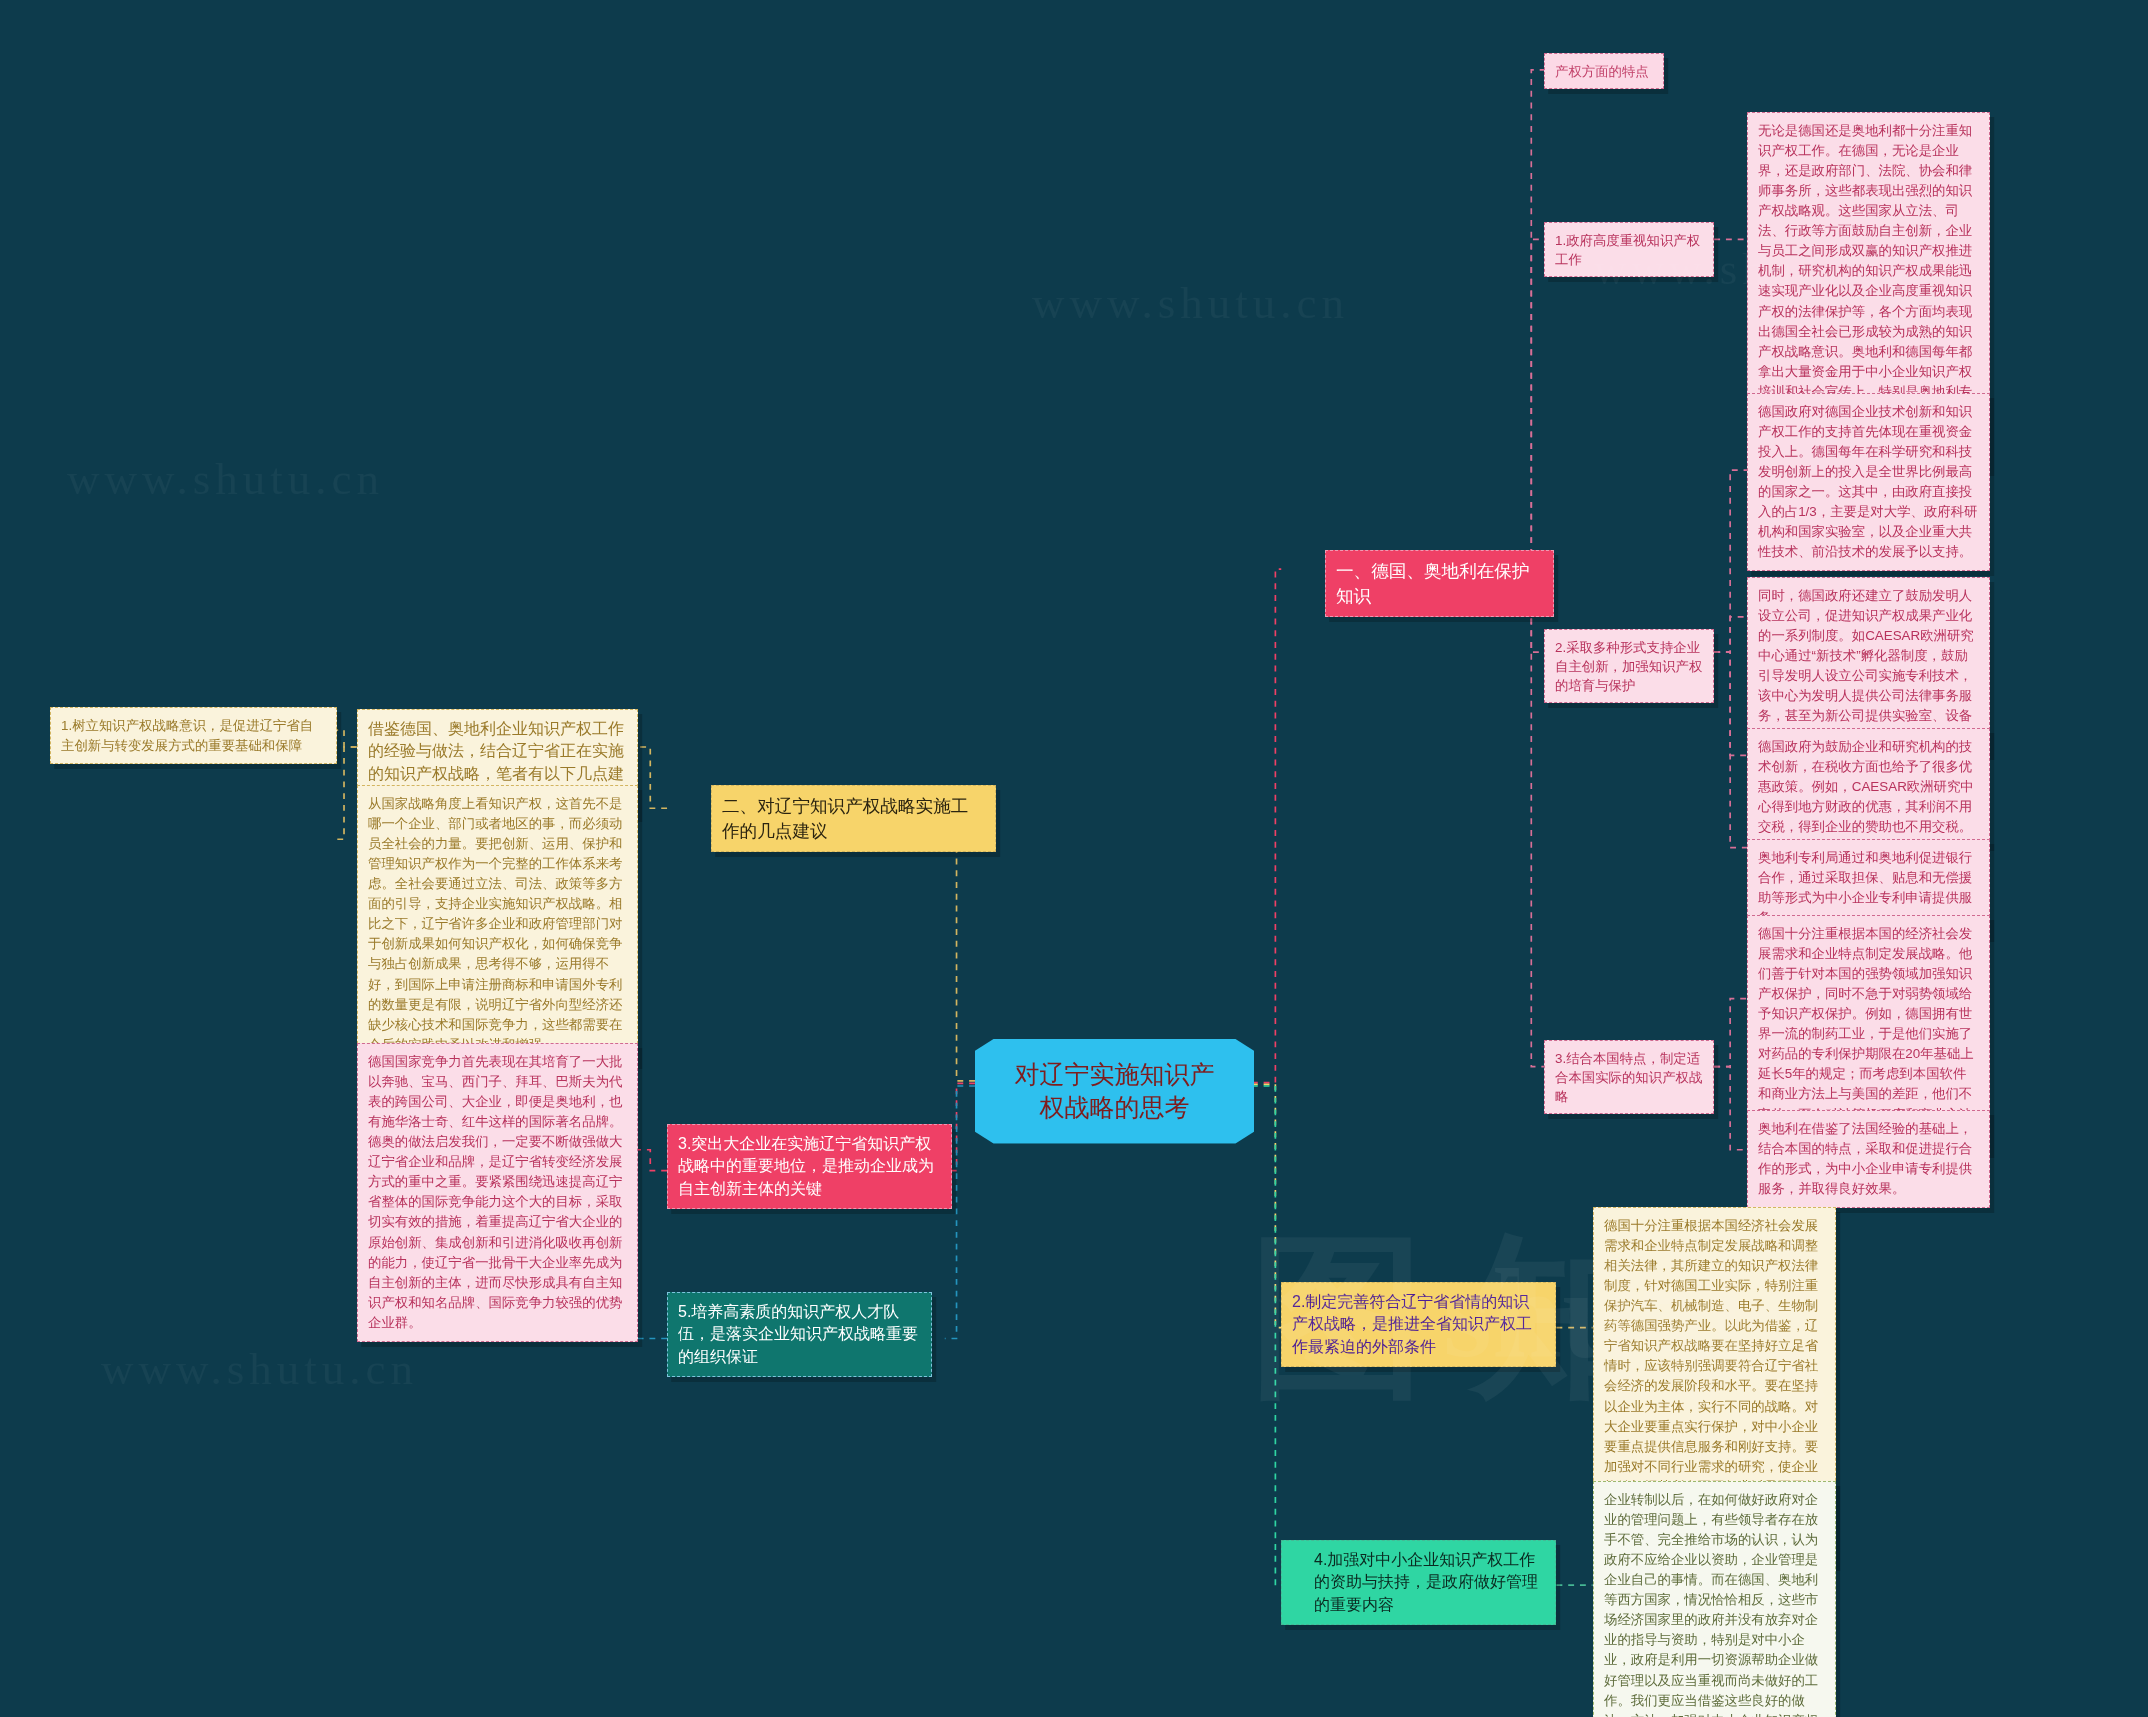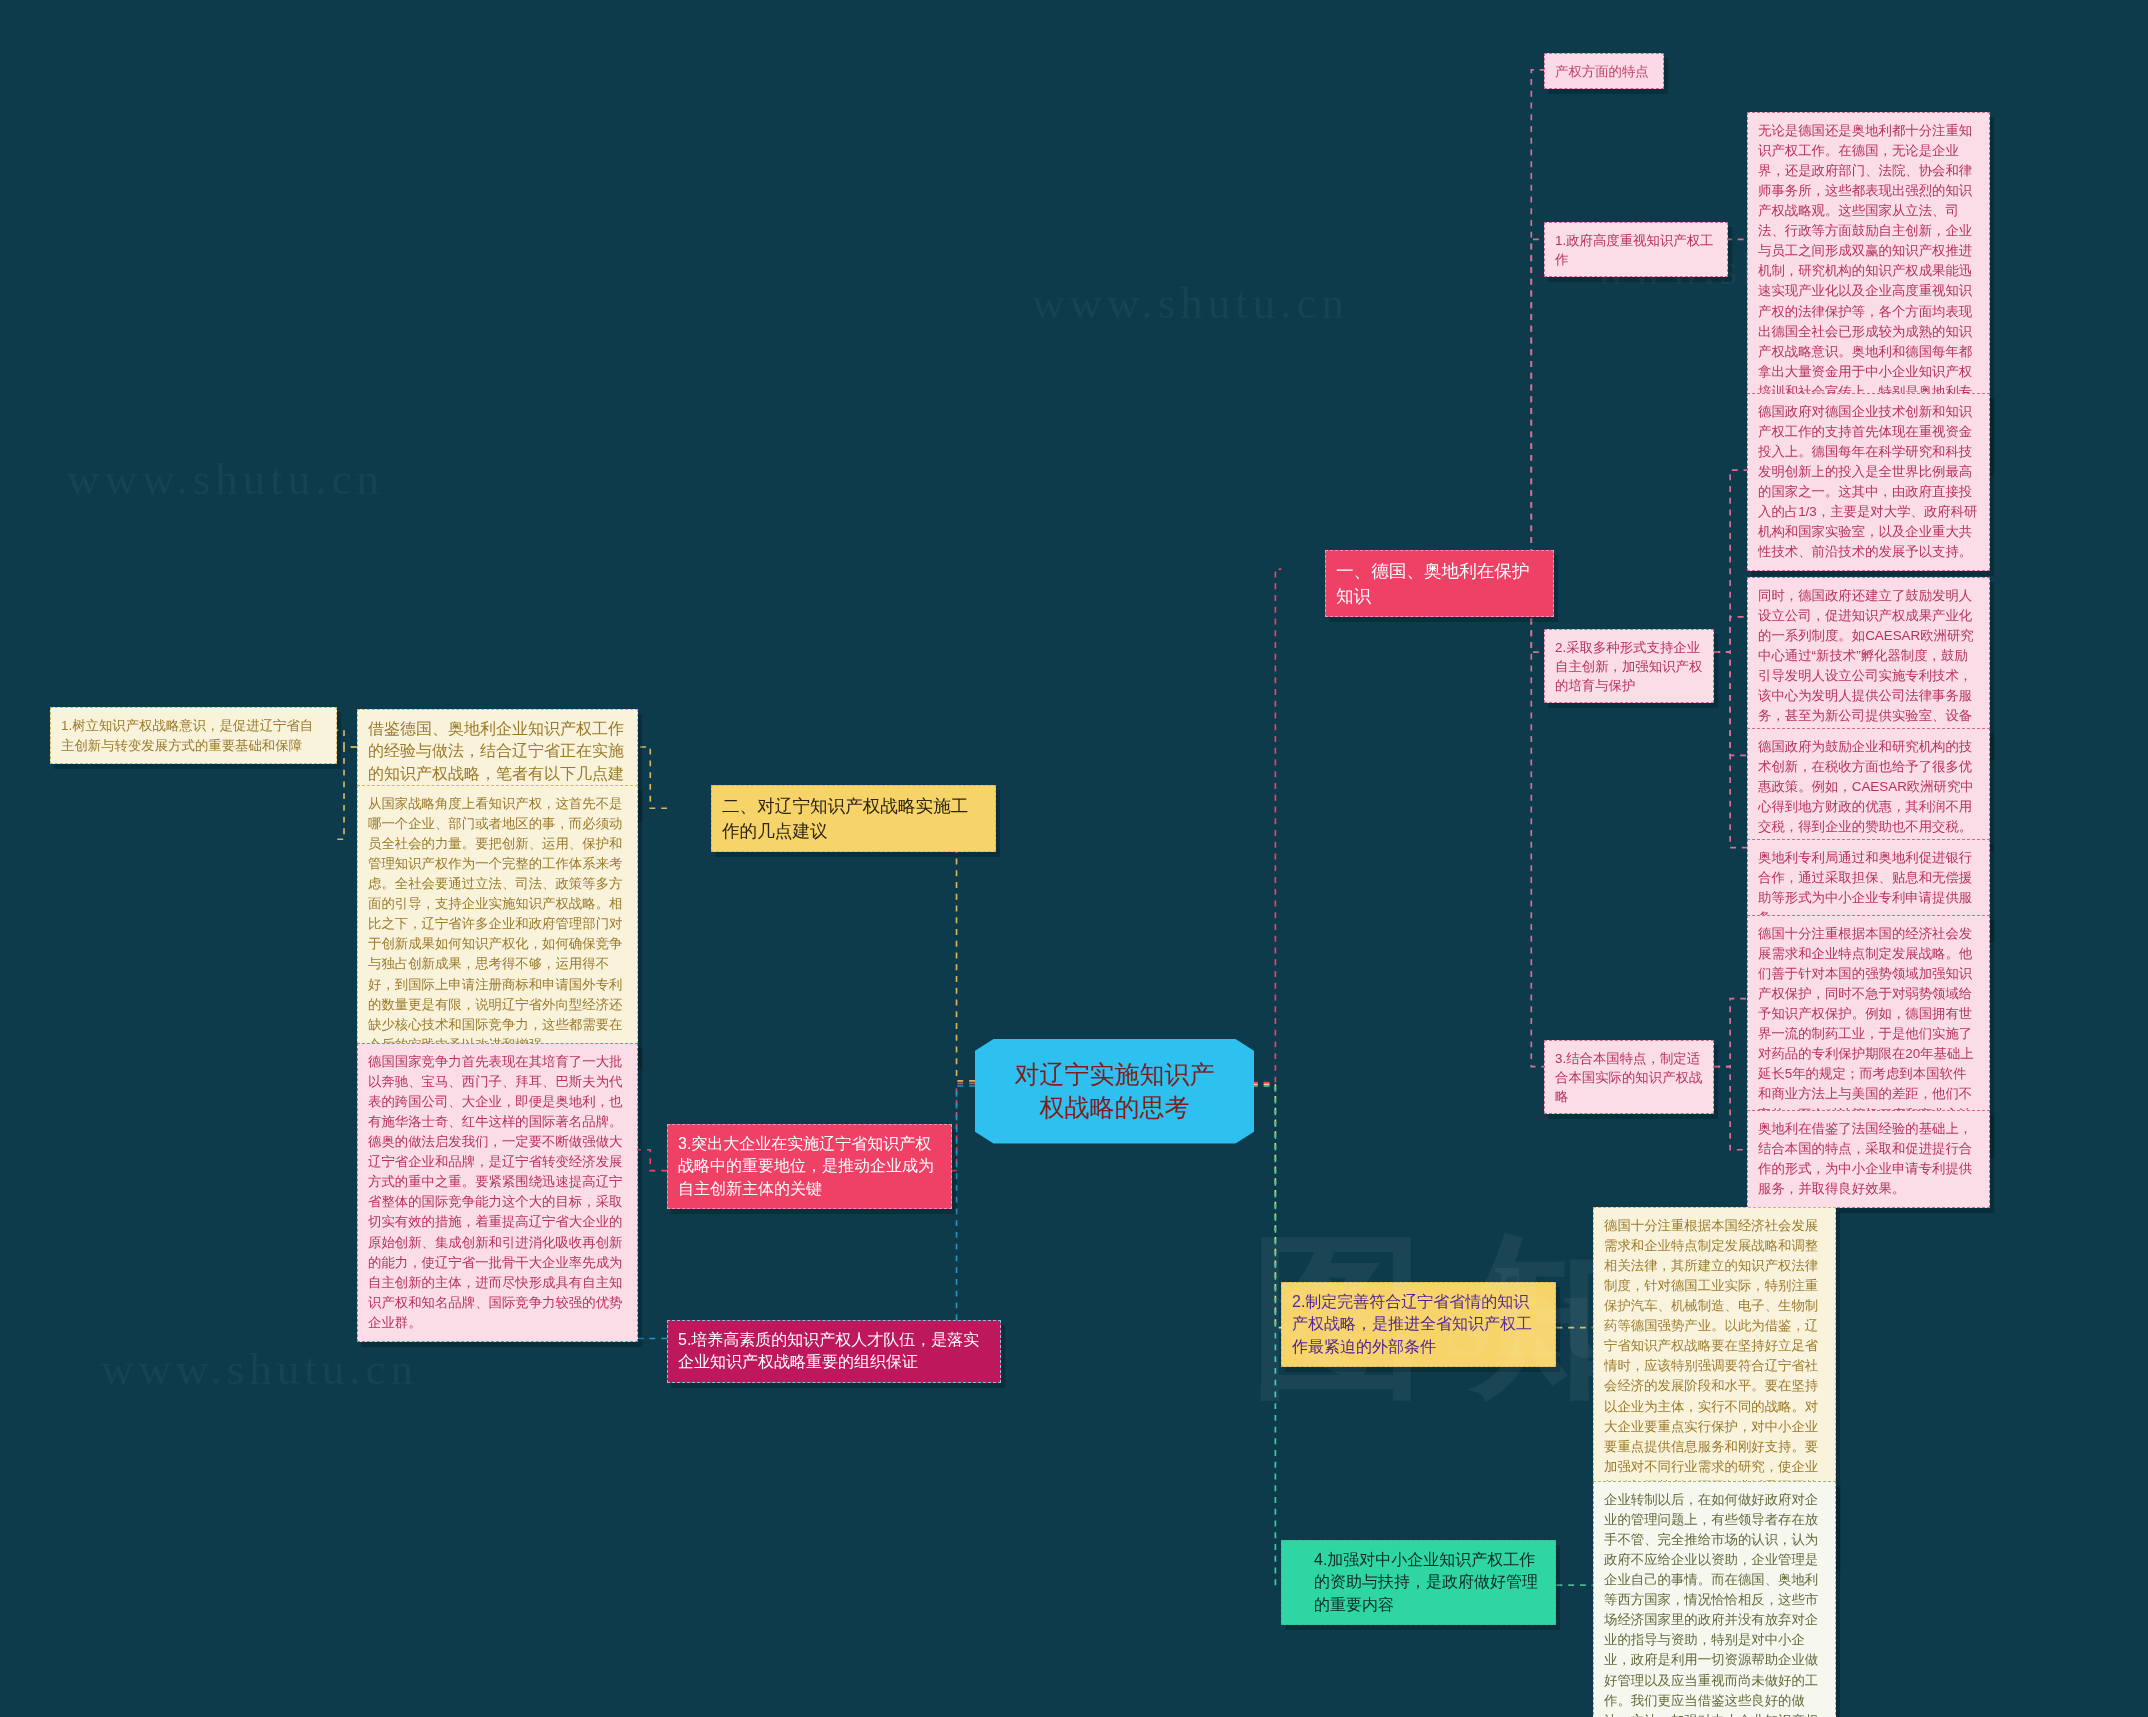--- a/index.html
+++ b/index.html
@@ -133,21 +133,21 @@
   </svg>
 
   <div class="central-wrap" style="left:975px; top:1039px;">
     <div class="central-box" style="width:279px;">对辽宁实施知识产权战略的思考</div>
   </div>
 
   <div class="node sh leaf-xl" style="left:1281px; top:550px; width:229px; background:#ef4066; color:#ffffff; border-color:#ef9ab3;">一、德国、奥地利在保护知识</div>
 
   <div class="node sh leaf-md" style="left:1544px; top:53px; width:120px; background:#fcd9e6; color:#c2426a; border-color:#d06a90;">产权方面的特点</div>
 
-  <div class="node sh leaf-md" style="left:1544px; top:222px; width:184px; background:#fbdde8; color:#b8325c; border-color:#d06a90;">1.政府高度重视知识产权工作</div>
+  <div class="node sh leaf-md" style="left:1544px; top:222px; width:170px; background:#fbdde8; color:#b8325c; border-color:#d06a90;">1.政府高度重视知识产权工作</div>
 
   <div class="node sh leaf-md" style="left:1747px; top:112px; width:243px; background:#fbdde8; color:#b8325c; border-color:#d06a90; line-height:1.5;">无论是德国还是奥地利都十分注重知识产权工作。在德国，无论是企业界，还是政府部门、法院、协会和律师事务所，这些都表现出强烈的知识产权战略观。这些国家从立法、司法、行政等方面鼓励自主创新，企业与员工之间形成双赢的知识产权推进机制，研究机构的知识产权成果能迅速实现产业化以及企业高度重视知识产权的法律保护等，各个方面均表现出德国全社会已形成较为成熟的知识产权战略意识。奥地利和德国每年都拿出大量资金用于中小企业知识产权培训和社会宣传上。特别是奥地利专利局与国家促进银行一道开展知识产权保护工程（IPP），取得可喜成果，深受中小企业欢迎。</div>
 
   <div class="node sh leaf-md" style="left:1544px; top:629px; width:170px; background:#fbdde8; color:#b8325c; border-color:#d06a90;">2.采取多种形式支持企业自主创新，加强知识产权的培育与保护</div>
 
   <div class="node sh leaf-md" style="left:1747px; top:393px; width:243px; background:#fbdde8; color:#b8325c; border-color:#d06a90; line-height:1.5;">德国政府对德国企业技术创新和知识产权工作的支持首先体现在重视资金投入上。德国每年在科学研究和科技发明创新上的投入是全世界比例最高的国家之一。这其中，由政府直接投入的占1/3，主要是对大学、政府科研机构和国家实验室，以及企业重大共性技术、前沿技术的发展予以支持。</div>
   <div class="node sh leaf-md" style="left:1747px; top:577px; width:243px; background:#fbdde8; color:#b8325c; border-color:#d06a90; line-height:1.5;">同时，德国政府还建立了鼓励发明人设立公司，促进知识产权成果产业化的一系列制度。如CAESAR欧洲研究中心通过“新技术”孵化器制度，鼓励引导发明人设立公司实施专利技术，该中心为发明人提供公司法律事务服务，甚至为新公司提供实验室、设备出租服务。</div>
   <div class="node sh leaf-md" style="left:1747px; top:728px; width:243px; background:#fbdde8; color:#b8325c; border-color:#d06a90; line-height:1.5;">德国政府为鼓励企业和研究机构的技术创新，在税收方面也给予了很多优惠政策。例如，CAESAR欧洲研究中心得到地方财政的优惠，其利润不用交税，得到企业的赞助也不用交税。</div>
   <div class="node sh leaf-md" style="left:1747px; top:839px; width:243px; background:#fbdde8; color:#b8325c; border-color:#d06a90; line-height:1.5;">奥地利专利局通过和奥地利促进银行合作，通过采取担保、贴息和无偿援助等形式为中小企业专利申请提供服务。</div>
 
@@ -169,16 +169,16 @@
   <div class="node sh leaf-lg" style="left:357px; top:709px; width:281px; background:#faf3dc; color:#9a7a2a; border-color:#d3b560;">借鉴德国、奥地利企业知识产权工作的经验与做法，结合辽宁省正在实施的知识产权战略，笔者有以下几点建议：</div>
 
   <div class="node sh leaf-md" style="left:50px; top:707px; width:287px; background:#faf3dc; color:#9a7a2a; border-color:#d3b560; line-height:1.5;">1.树立知识产权战略意识，是促进辽宁省自主创新与转变发展方式的重要基础和保障</div>
 
   <div class="node sh leaf-md" style="left:357px; top:785px; width:281px; background:#faf3dc; color:#9a7a2a; border-color:#d3b560; line-height:1.5;">从国家战略角度上看知识产权，这首先不是哪一个企业、部门或者地区的事，而必须动员全社会的力量。要把创新、运用、保护和管理知识产权作为一个完整的工作体系来考虑。全社会要通过立法、司法、政策等多方面的引导，支持企业实施知识产权战略。相比之下，辽宁省许多企业和政府管理部门对于创新成果如何知识产权化，如何确保竞争与独占创新成果，思考得不够，运用得不好，到国际上申请注册商标和申请国外专利的数量更是有限，说明辽宁省外向型经济还缺少核心技术和国际竞争力，这些都需要在今后的实践中予以改进和增强</div>
 
   <div class="node sh leaf-lg" style="left:667px; top:1124px; width:285px; background:#ef4066; color:#ffffff; border-color:#ef9ab3;">3.突出大企业在实施辽宁省知识产权战略中的重要地位，是推动企业成为自主创新主体的关键</div>
 
   <div class="node sh leaf-md" style="left:357px; top:1043px; width:281px; background:#fbdde8; color:#b8325c; border-color:#d06a90; line-height:1.5;">德国国家竞争力首先表现在其培育了一大批以奔驰、宝马、西门子、拜耳、巴斯夫为代表的跨国公司、大企业，即便是奥地利，也有施华洛士奇、红牛这样的国际著名品牌。德奥的做法启发我们，一定要不断做强做大辽宁省企业和品牌，是辽宁省转变经济发展方式的重中之重。要紧紧围绕迅速提高辽宁省整体的国际竞争能力这个大的目标，采取切实有效的措施，着重提高辽宁省大企业的原始创新、集成创新和引进消化吸收再创新的能力，使辽宁省一批骨干大企业率先成为自主创新的主体，进而尽快形成具有自主知识产权和知名品牌、国际竞争力较强的优势企业群。</div>
 
-  <div class="node sh leaf-lg" style="left:667px; top:1292px; width:334px; background:#be185d; color:#ffffff; border-color:#7ec4dd;margin-top:28px;">5.培养高素质的知识产权人才队伍，是落实企业知识产权战略重要的组织保证</div>
+  <div class="node sh leaf-lg" style="left:667px; top:1292px; width:265px; background:#0f766e; color:#ffffff; border-color:#7ec4dd;">5.培养高素质的知识产权人才队伍，是落实企业知识产权战略重要的组织保证</div>
 
 </div>
 
 
 </body></html>

